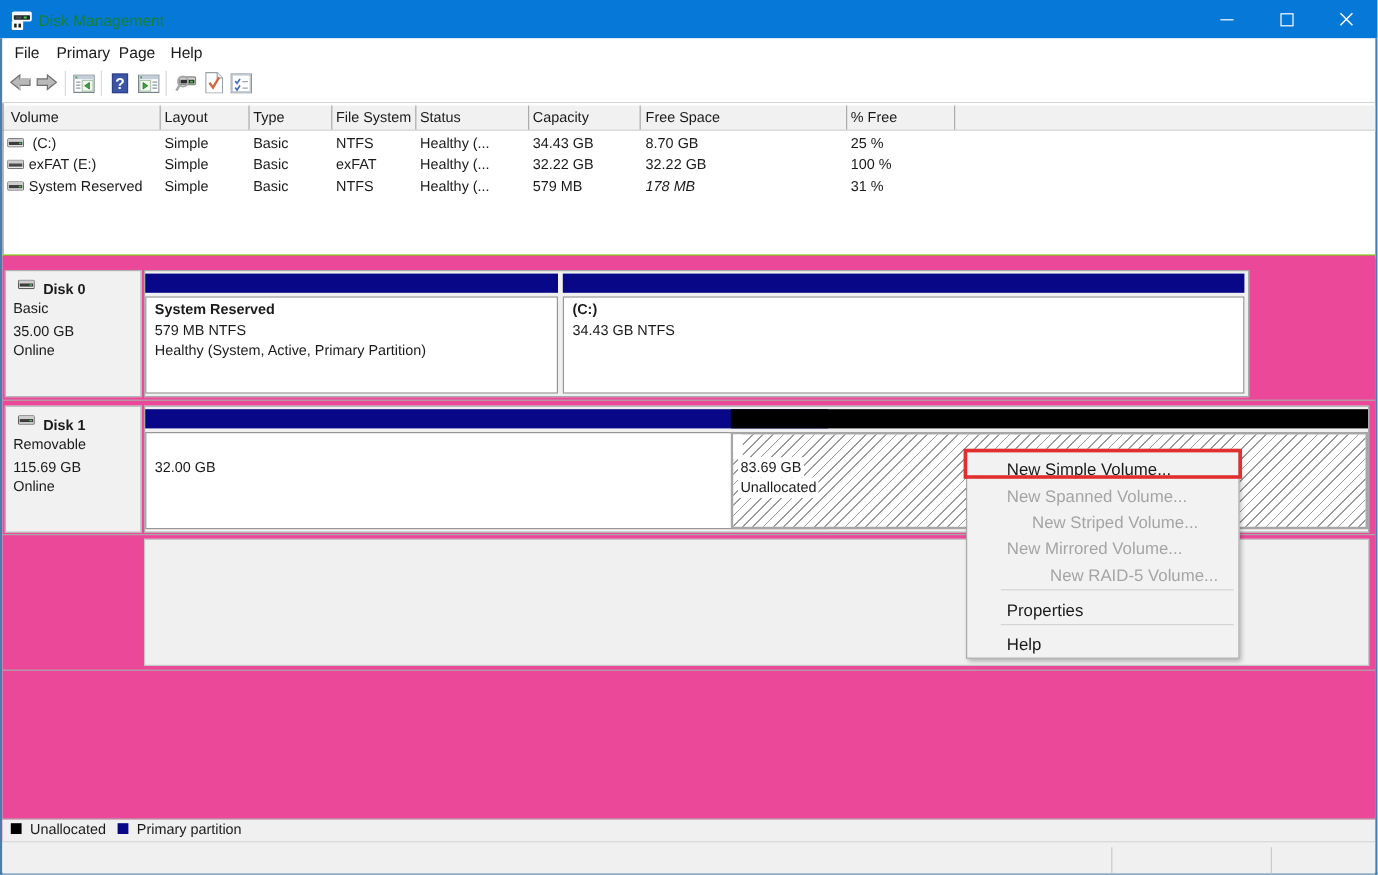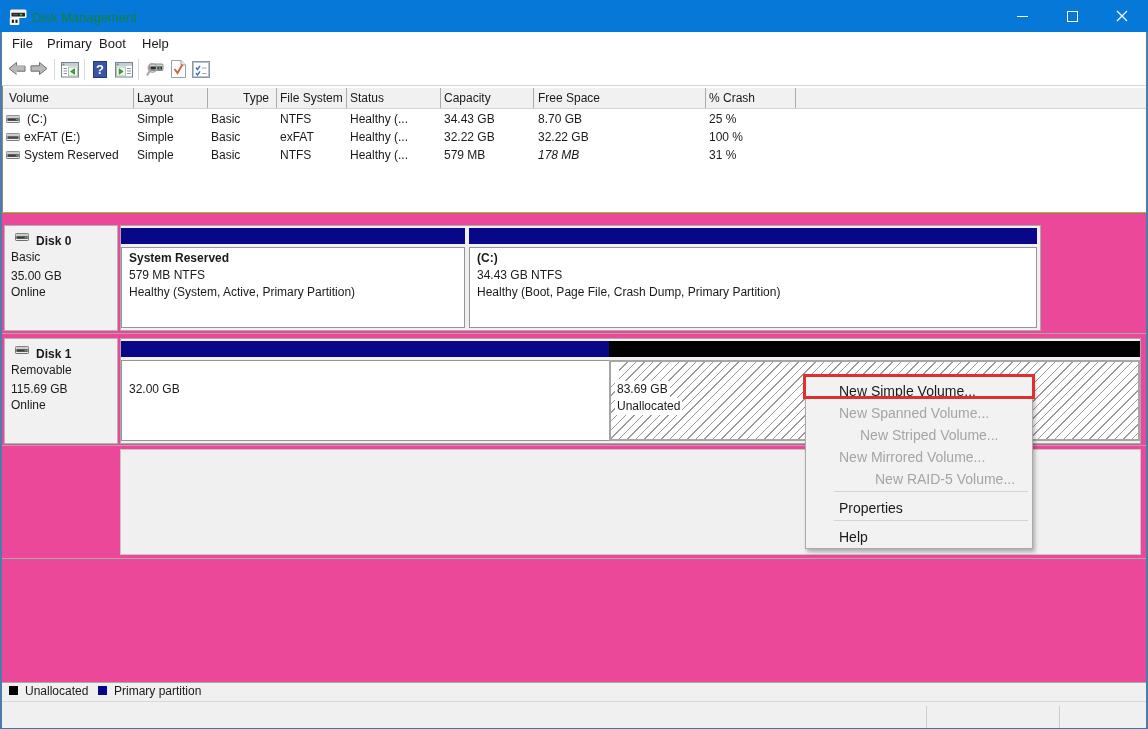--- a/index.html
+++ b/index.html
@@ -73,21 +73,21 @@
     <path d="M1 1 L11 11 M11 1 L1 11" stroke="#fff" stroke-width="1.3"></path>
   </svg>
 
   <div class="abs" id="bl"></div>
   <div class="abs" id="br"></div>
   <div class="abs" id="bb"></div>
 
   <div class="abs" id="menubar">
     <div class="mi" style="left:10px;">File</div>
     <div class="mi" style="left:45px;">Primary</div>
-    <div class="mi" style="left:97px;">Boot</div>
+    <div class="mi" style="left:97px;">Page</div>
     <div class="mi" style="left:140px;">Help</div>
   </div>
 
   <div class="abs" id="toolbar">
     <svg style="position:absolute;left:6px;top:6px;" width="18" height="16" viewBox="0 0 18 16">
       <path d="M8.5 1.5 L8.5 4.8 L17 4.8 L17 10.2 L8.5 10.2 L8.5 13.5 L1 7.5 Z" fill="#b9b9b9" stroke="#6f6f6f"></path>
       <path d="M8.5 4.8 L17 4.8 M8.5 10.2 L8.5 13.5" stroke="#e8e8e8" stroke-width="0.8" fill="none"></path>
     </svg>
     <svg style="position:absolute;left:28px;top:6px;" width="18" height="16" viewBox="0 0 18 16">
       <path d="M9.5 1.5 L9.5 4.8 L1 4.8 L1 10.2 L9.5 10.2 L9.5 13.5 L17 7.5 Z" fill="#b9b9b9" stroke="#6f6f6f"></path>
@@ -138,26 +138,26 @@
       <path d="M4 12 L5.5 14 L8 10.3" fill="none" stroke="#3f6cc4" stroke-width="1.4"></path>
       <line x1="10" y1="7" x2="14.5" y2="7" stroke="#9aa4ae"></line>
       <line x1="10" y1="12.5" x2="14.5" y2="12.5" stroke="#9aa4ae"></line>
     </svg>
   </div>
 
   <div class="abs" id="listpane">
     <div id="lvheader">
       <div class="htxt" style="left:7px;">Volume</div>
       <div class="htxt" style="left:135px;">Layout</div>
-      <div class="htxt" style="left:209px;margin-left:32px;">Type</div>
+      <div class="htxt" style="left:209px;">Type</div>
       <div class="htxt" style="left:278px;">File System</div>
       <div class="htxt" style="left:348px;">Status</div>
       <div class="htxt" style="left:442px;">Capacity</div>
       <div class="htxt" style="left:536px;">Free Space</div>
-      <div class="htxt" style="left:707px;">% Crash</div>
+      <div class="htxt" style="left:707px;">% Free</div>
       <div class="hsep" style="left:131px;"></div>
       <div class="hsep" style="left:205px;"></div>
       <div class="hsep" style="left:274px;"></div>
       <div class="hsep" style="left:344px;"></div>
       <div class="hsep" style="left:438px;"></div>
       <div class="hsep" style="left:531px;"></div>
       <div class="hsep" style="left:703px;"></div>
       <div class="hsep" style="left:793px;"></div>
     </div>
     <div class="row" style="top:24px;">
@@ -229,21 +229,20 @@
         <div class="pbox"></div>
         <div class="ptxt" style="top:23px;font-weight:bold;">System Reserved</div>
         <div class="ptxt" style="top:40px;">579 MB NTFS</div>
         <div class="ptxt" style="top:57px;">Healthy (System, Active, Primary Partition)</div>
       </div>
       <div class="part" style="left:348px;width:568px;">
         <div class="pbar"></div>
         <div class="pbox"></div>
         <div class="ptxt" style="top:23px;font-weight:bold;">(C:)</div>
         <div class="ptxt" style="top:40px;">34.43 GB NTFS</div>
-        <div class="ptxt" style="top:57px;">Healthy (Boot, Page File, Crash Dump, Primary Partition)</div>
       </div>
     </div>
     <div class="rowsep" style="top:120px;"></div>
 
     <div class="dlabel" style="top:125px;">
       <svg style="position:absolute;left:10px;top:7px;" width="14" height="8" viewBox="0 0 16 9">
         <rect x="0.5" y="0.5" width="15" height="8" rx="1" fill="#e9e9e9" stroke="#5a5a5a"></rect>
         <rect x="0.8" y="0.8" width="14.4" height="2.8" fill="#cdcdcd"></rect>
         <rect x="1.6" y="3.6" width="12.8" height="3" fill="#3c3c3c"></rect>
         <rect x="11" y="4.4" width="2.3" height="1.4" fill="#49c04f"></rect>

